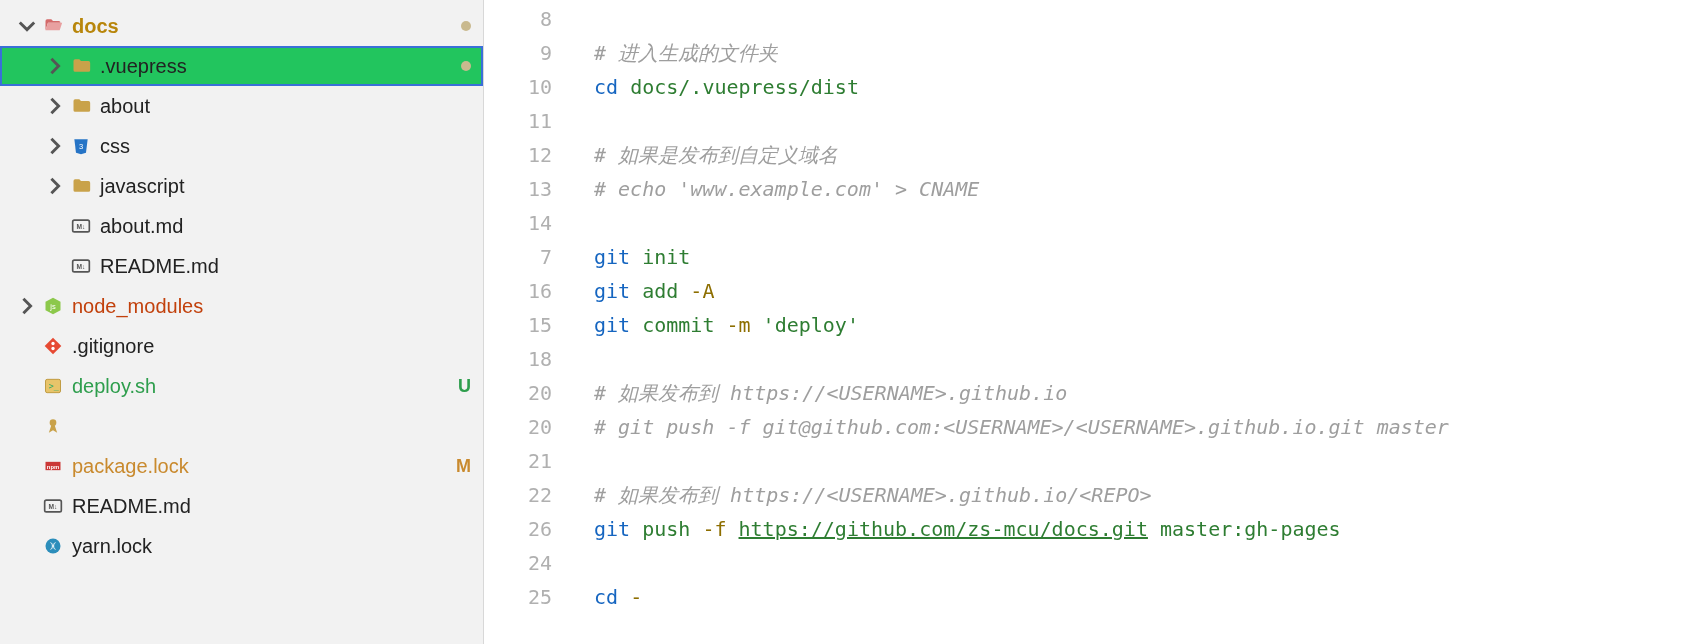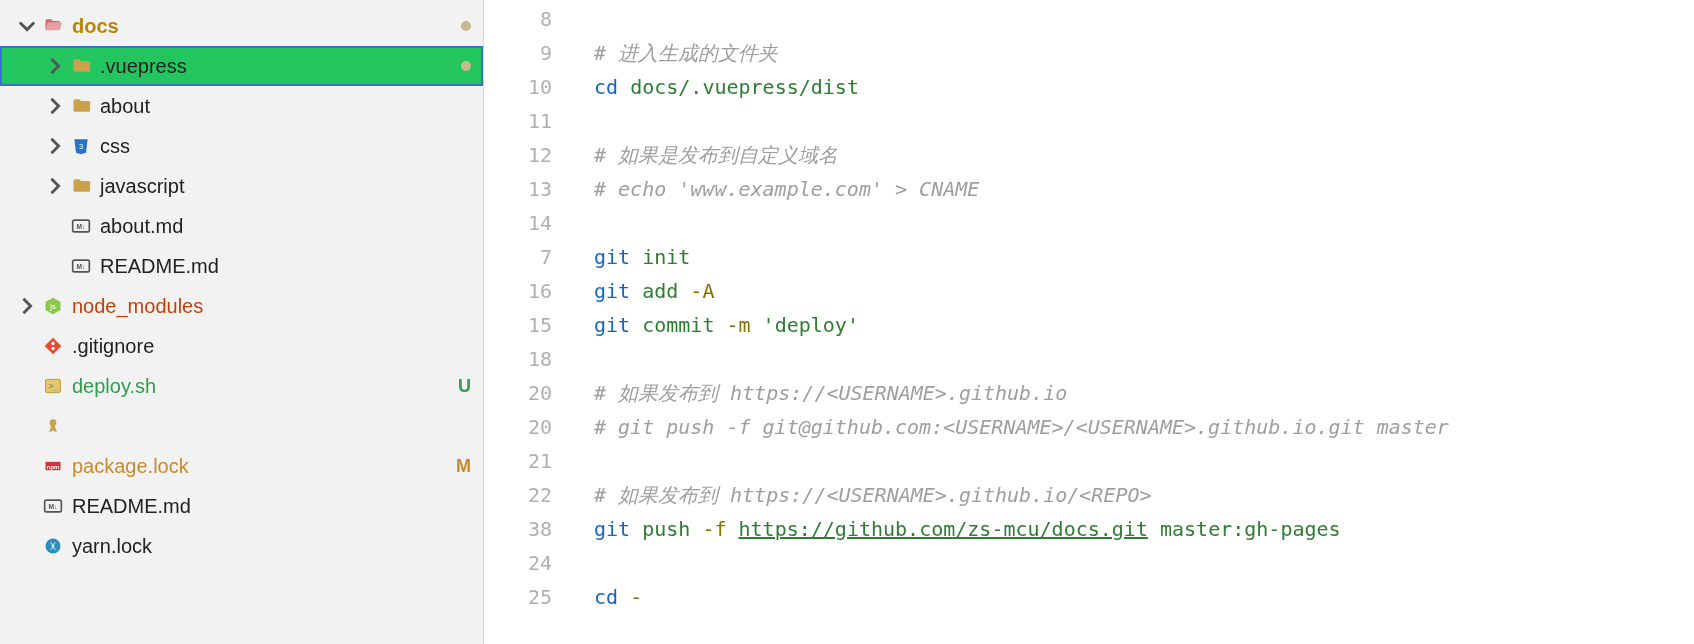--- a/index.html
+++ b/index.html
@@ -296,18 +296,18 @@
       <div>13</div>
       <div>14</div>
       <div>7</div>
       <div>16</div>
       <div>15</div>
       <div>18</div>
       <div>20</div>
       <div>20</div>
       <div>21</div>
       <div>22</div>
-      <div>38</div>
+      <div>26</div>
       <div>24</div>
       <div>25</div>
     </div>
   <div class="code" id="code"><div>&nbsp;</div><div><span class="tok-comment"># 进入生成的文件夹</span></div><div><span class="tok-cmd">cd</span><span class="tok-plain"> </span><span class="tok-arg">docs/.vuepress/dist</span></div><div>&nbsp;</div><div><span class="tok-comment"># 如果是发布到自定义域名</span></div><div><span class="tok-comment"># echo 'www.example.com' &gt; CNAME</span></div><div>&nbsp;</div><div><span class="tok-cmd">git</span><span class="tok-plain"> </span><span class="tok-builtin">init</span></div><div><span class="tok-cmd">git</span><span class="tok-plain"> </span><span class="tok-builtin">add</span><span class="tok-plain"> </span><span class="tok-flag">-A</span></div><div><span class="tok-cmd">git</span><span class="tok-plain"> </span><span class="tok-builtin">commit</span><span class="tok-plain"> </span><span class="tok-flag">-m</span><span class="tok-plain"> </span><span class="tok-str">'deploy'</span></div><div>&nbsp;</div><div><span class="tok-comment"># 如果发布到 https://&lt;USERNAME&gt;.github.io</span></div><div><span class="tok-comment"># git push -f git@github.com:&lt;USERNAME&gt;/&lt;USERNAME&gt;.github.io.git master</span></div><div>&nbsp;</div><div><span class="tok-comment"># 如果发布到 https://&lt;USERNAME&gt;.github.io/&lt;REPO&gt;</span></div><div><span class="tok-cmd">git</span><span class="tok-plain"> </span><span class="tok-builtin">push</span><span class="tok-plain"> </span><span class="tok-flag">-f</span><span class="tok-plain"> </span><span class="tok-url">https://github.com/zs-mcu/docs.git</span><span class="tok-plain"> </span><span class="tok-builtin">master:gh-pages</span></div><div>&nbsp;</div><div><span class="tok-cmd">cd</span><span class="tok-plain"> </span><span class="tok-flag">-</span></div></div>
 </div>
 
 </body></html>

